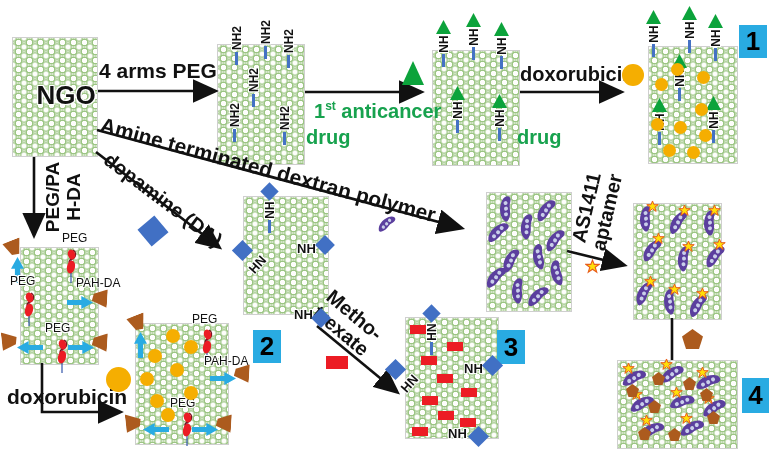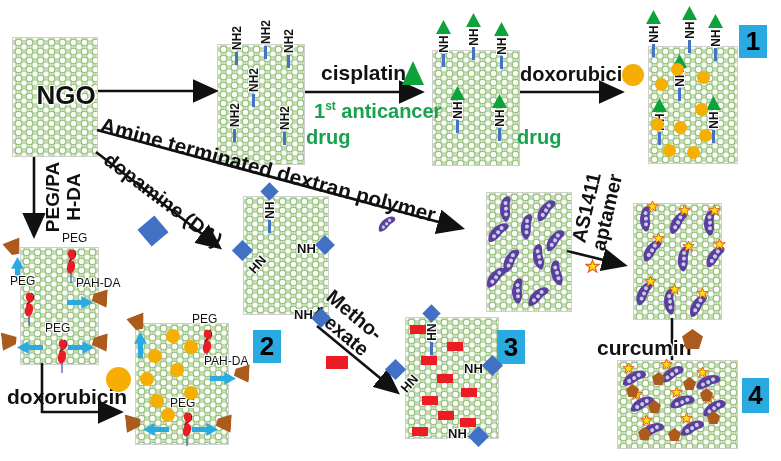--- a/index.html
+++ b/index.html
@@ -76,21 +76,21 @@
     <line x1="97" y1="130" x2="461" y2="228" stroke="#111" stroke-width="2.8" marker-end="url(#ah)"></line>
     <line x1="96" y1="152" x2="219" y2="247" stroke="#111" stroke-width="2.6" marker-end="url(#ah)"></line>
     <line x1="34" y1="157" x2="34" y2="235" stroke="#111" stroke-width="2.6" marker-end="url(#ah)"></line>
     <polyline points="42,363 42,412 120,412" fill="none" stroke="#111" stroke-width="2.6" marker-end="url(#ah)"></polyline>
     <line x1="317" y1="326" x2="397" y2="392" stroke="#111" stroke-width="2.6" marker-end="url(#ah)"></line>
     <line x1="567" y1="251" x2="624" y2="265" stroke="#111" stroke-width="2.6" marker-end="url(#ah)"></line>
     <line x1="672" y1="318" x2="672" y2="360" stroke="#111" stroke-width="2.6"></line>
   </svg>
 
   <div class="lbl halo" style="left:0;top:0;width:108px;text-align:center;transform:translate(12px,80px);font-size:26px"><span style="margin-left:0">NGO</span></div>
-  <div class="lbl" style="left:321px;top:61px;font-size:21px">cisplatin</div>
+  <div class="lbl" style="left:99px;top:59px;font-size:21px">4 arms PEG</div>
   <i class="icn tri" style="left:402px;top:61px;width:22px;height:24px"></i>
   <div class="lbl green" style="left:314px;top:99px;font-size:20px"><span>1</span><sup class="sup">st</sup><span> anticancer</span></div>
   <div class="lbl green" style="left:306px;top:126px;font-size:20px">drug</div>
   <div class="lbl" style="left:520px;top:63px;font-size:20px">doxorubicin</div>
   <i class="icn dot" style="left:622px;top:64px;width:22px;height:22px"></i>
   <div class="lbl green" style="left:517px;top:126px;font-size:20px">drug</div>
   <div class="lbl rot" style="left:104px;top:113px;font-size:21px;transform:rotate(15.2deg)">Amine terminated dextran polymer</div>
   <div class="lbl rot" style="left:113px;top:148px;font-size:20px;transform:rotate(37deg)">dopamine (DA)</div>
   <div class="lbl" style="left:23px;top:176px;width:80px;text-align:center;font-size:19px;line-height:21px;transform:rotate(-90deg)">
     <div>PEG/PA</div>
@@ -103,21 +103,20 @@
   <i class="icn rrect" style="left:326px;top:356px;width:22px;height:13px"></i>
   <div class="lbl" style="left:553px;top:189px;width:88px;text-align:center;font-size:20px;line-height:21px;transform:rotate(-77deg)">
     <div>AS1411</div>
       <div>aptamer</div>
   </div>
   <i class="icn ic-star" style="left:585px;top:259px;width:15px;height:15px">
       <svg viewBox="0 0 20 20">
         <path d="M10 1.5 L12.3 7.2 L18.8 7.2 L13.6 11 L15.6 17.5 L10 13.6 L4.4 17.5 L6.4 11 L1.2 7.2 L7.7 7.2 Z" fill="#FFE008" stroke="#E85C1A" stroke-width="1.5"></path>
       </svg>
     </i>
-  <div class="lbl halo" style="left:597px;top:336px;font-size:21px">curcumin</div>
   <i class="icn pent" style="left:682px;top:329px;width:21px;height:20px"></i>
   <div class="lbl" style="left:7px;top:385px;font-size:21px">doxorubicin</div>
   <i class="icn dot" style="left:106px;top:367px;width:25px;height:25px"></i>
   <i class="icn dia" style="left:142px;top:220px;width:22px;height:22px;transform:rotate(50deg)"></i>
   <i class="icn ic-pod" style="left:380px;top:213px;width:14px;height:22px;transform:rotate(30deg)">
       <svg viewBox="0 0 17 27">
         <path d="M3.5 25 C 0 20,0.5 12,6 5 C 8.5 1.5,13.5 0.5,14.5 3.5 C 15.5 6.5,13.5 8,12.5 11 C 11 15,12 19,8.5 23.5 C 6.5 26.5,4.8 26.8,3.5 25 Z" fill="var(--purple)"></path>
         <circle cx="9" cy="8" r="2" fill="#C9CFEA"></circle>
         <circle cx="8" cy="13.5" r="2" fill="#C9CFEA"></circle>
         <circle cx="6.5" cy="19" r="2" fill="#C9CFEA"></circle>

